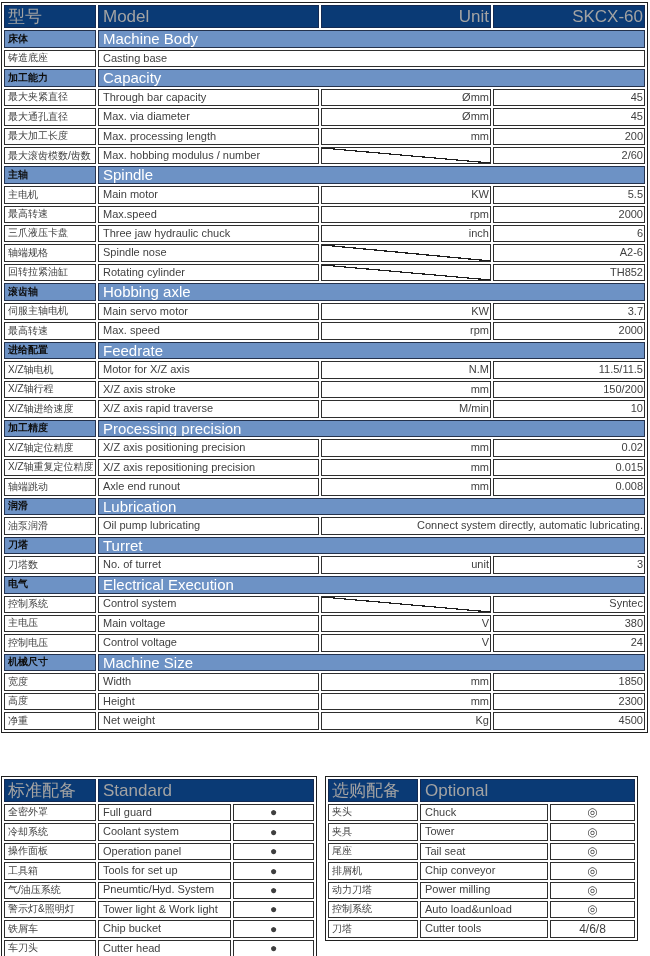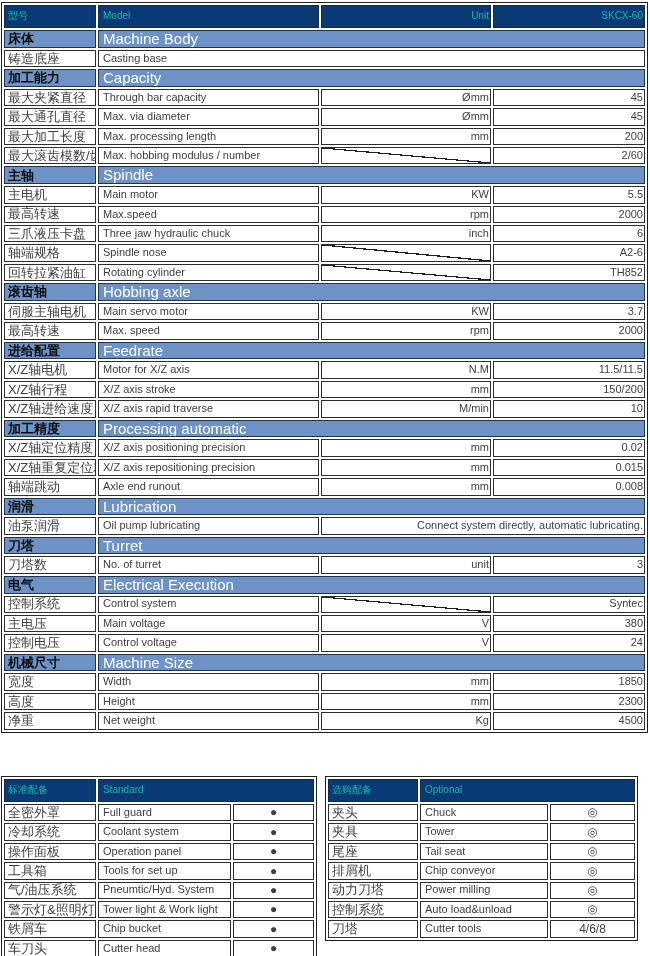--- a/index.html
+++ b/index.html
@@ -13,24 +13,24 @@
     position:absolute;background:#fff;border:1.5px solid #1f1f1f;
   }
   #spec-table{left:1px;top:2px;width:647px;}
   #standard-table{left:1px;top:776px;width:316px;}
   #optional-table{left:325px;top:776px;width:313px;}
   td{
     border:1px solid #2e2e2e;height:15.4px;padding:0 4px;
     font-size:11px;color:var(--body-text);line-height:1.05;
     vertical-align:middle;white-space:nowrap;overflow:hidden;
   }
-  td.zh-cell{font-size:13px;padding:0 3px;}
+  td.zh-cell{font-size:10px;padding:0 3px;}
   td.center{text-align:right;padding:0 1px;}
   td.hd{
-    background:var(--header-bg);color:#14b8a6;font-size:10px;height:21px;
+    background:var(--header-bg);color:#a3a3a3;font-size:17px;height:21px;
     border-color:#142a52;
   }
   td.sec{background:var(--section-bg);border-color:#24324d;}
   td.sec.zh-cell{color:var(--section-zh);font-weight:bold;}
   td.sec.en-cell{color:#fff;font-size:15px;}
   td.slash{
     background-image:linear-gradient(to top right,
       transparent 48.2%, #1f1f1f 48.2%, #1f1f1f 52.2%, transparent 52.2%);
   }
   td.mark{font-size:12px;text-align:center;padding:0;}
@@ -155,21 +155,21 @@
         <td class="center">150/200</td>
       </tr>
       <tr>
         <td class="zh-cell">X/Z轴进给速度</td>
         <td>X/Z axis rapid traverse</td>
         <td class="center">M/min</td>
         <td class="center">10</td>
       </tr>
       <tr>
         <td class="sec zh-cell">加工精度</td>
-        <td class="sec en-cell" colspan="3">Processing automatic</td>
+        <td class="sec en-cell" colspan="3">Processing precision</td>
       </tr>
       <tr>
         <td class="zh-cell">X/Z轴定位精度</td>
         <td>X/Z axis positioning precision</td>
         <td class="center">mm</td>
         <td class="center">0.02</td>
       </tr>
       <tr>
         <td class="zh-cell">X/Z轴重复定位精度</td>
         <td>X/Z axis repositioning precision</td>

